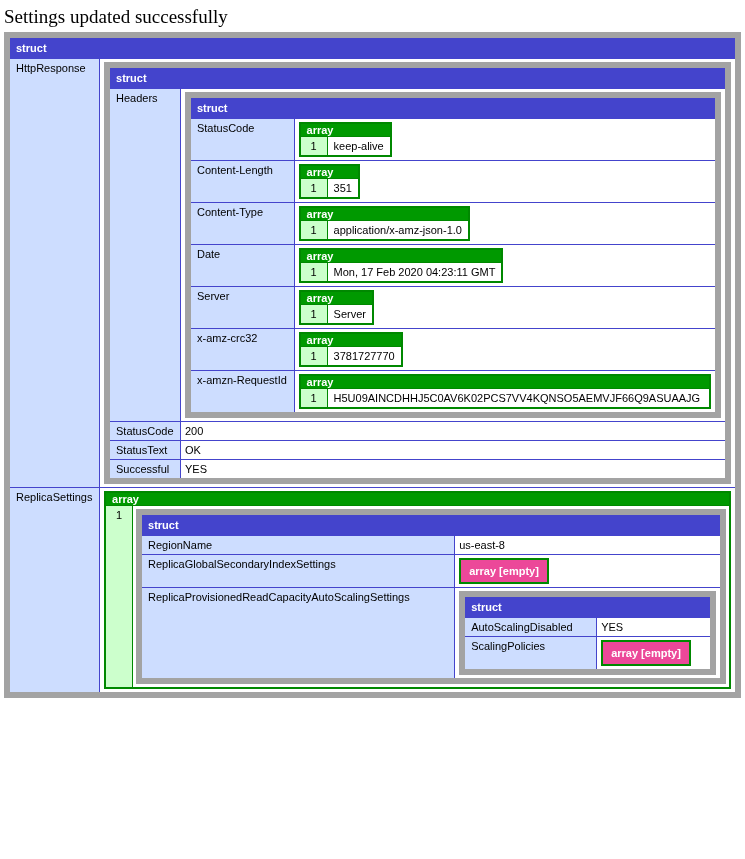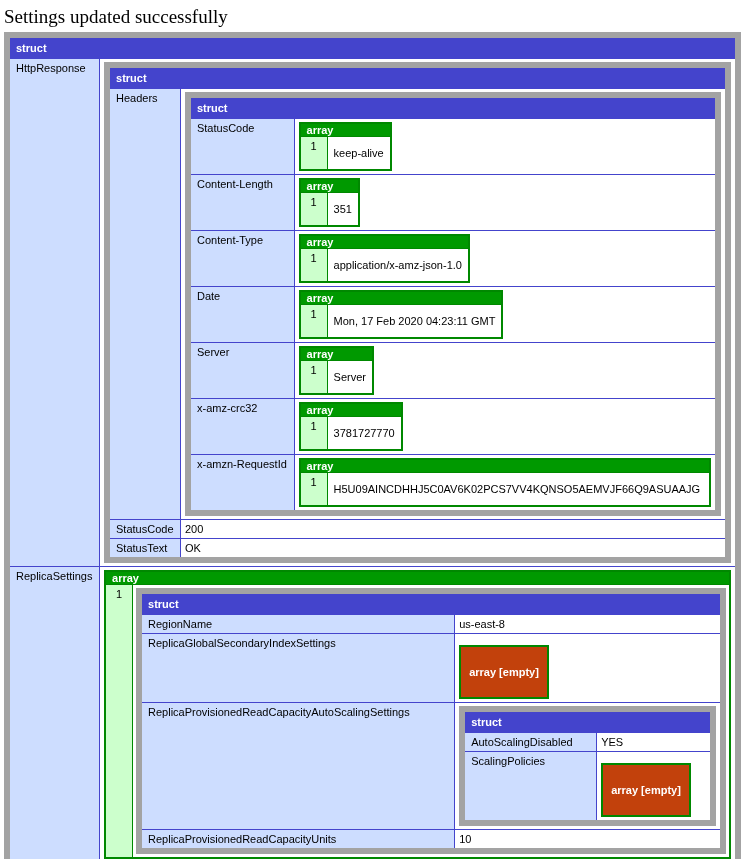--- a/index.html
+++ b/index.html
@@ -60,35 +60,34 @@
   .array > tbody > tr > td.idx {
     background: #ccffcc;
     border: 1px solid #008800;
     padding: 3px 6px;
     text-align: center;
     width: 14px;
   }
   .array > tbody > tr > td.val {
     background: #ffffff;
     border: 1px solid #008800;
-    padding: 10px 6px;
+    padding: 3px 6px;
     white-space: nowrap;
   }
   .array.wide {
     width: 100%;
   }
   .array-empty {
     display: inline-block;
-    background: #c2410c;
+    background: #ec4899;
     color: #fff;
     font-weight: bold;
-    padding: 19px 8px;
+    padding: 5px 8px;
     border: 2px solid #008800;
     font-size: 11px;
-    margin-top: 8px;
   }
 </style>
 </head>
 <body>
 
 <div class="title">Settings updated successfully</div>
 
 <table class="struct">
   <tbody>
     <tr>
@@ -241,20 +240,24 @@
               </td>
             </tr>
 
             <tr>
               <td class="key">StatusCode</td>
               <td class="val">200</td>
             </tr>
             <tr>
               <td class="key">StatusText</td>
               <td class="val">OK</td>
+            </tr>
+            <tr>
+              <td class="key">Successful</td>
+              <td class="val">YES</td>
             </tr>
 
           </tbody>
         </table>
 
       </td>
     </tr>
 
     <tr>
       <td class="key">ReplicaSettings</td>
@@ -305,24 +308,20 @@
                         <td class="val">
                           <span class="array-empty">array [empty]</span>
                         </td>
                       </tr>
                     </tbody>
                           </table>
 
                   </td>
                 </tr>
 
-                <tr>
-                  <td class="key">ReplicaProvisionedReadCapacityUnits</td>
-                  <td class="val">10</td>
-                </tr>
 
               </tbody>
                   </table>
 
             </td>
           </tr>
         </tbody>
           </table>
 
       </td>

